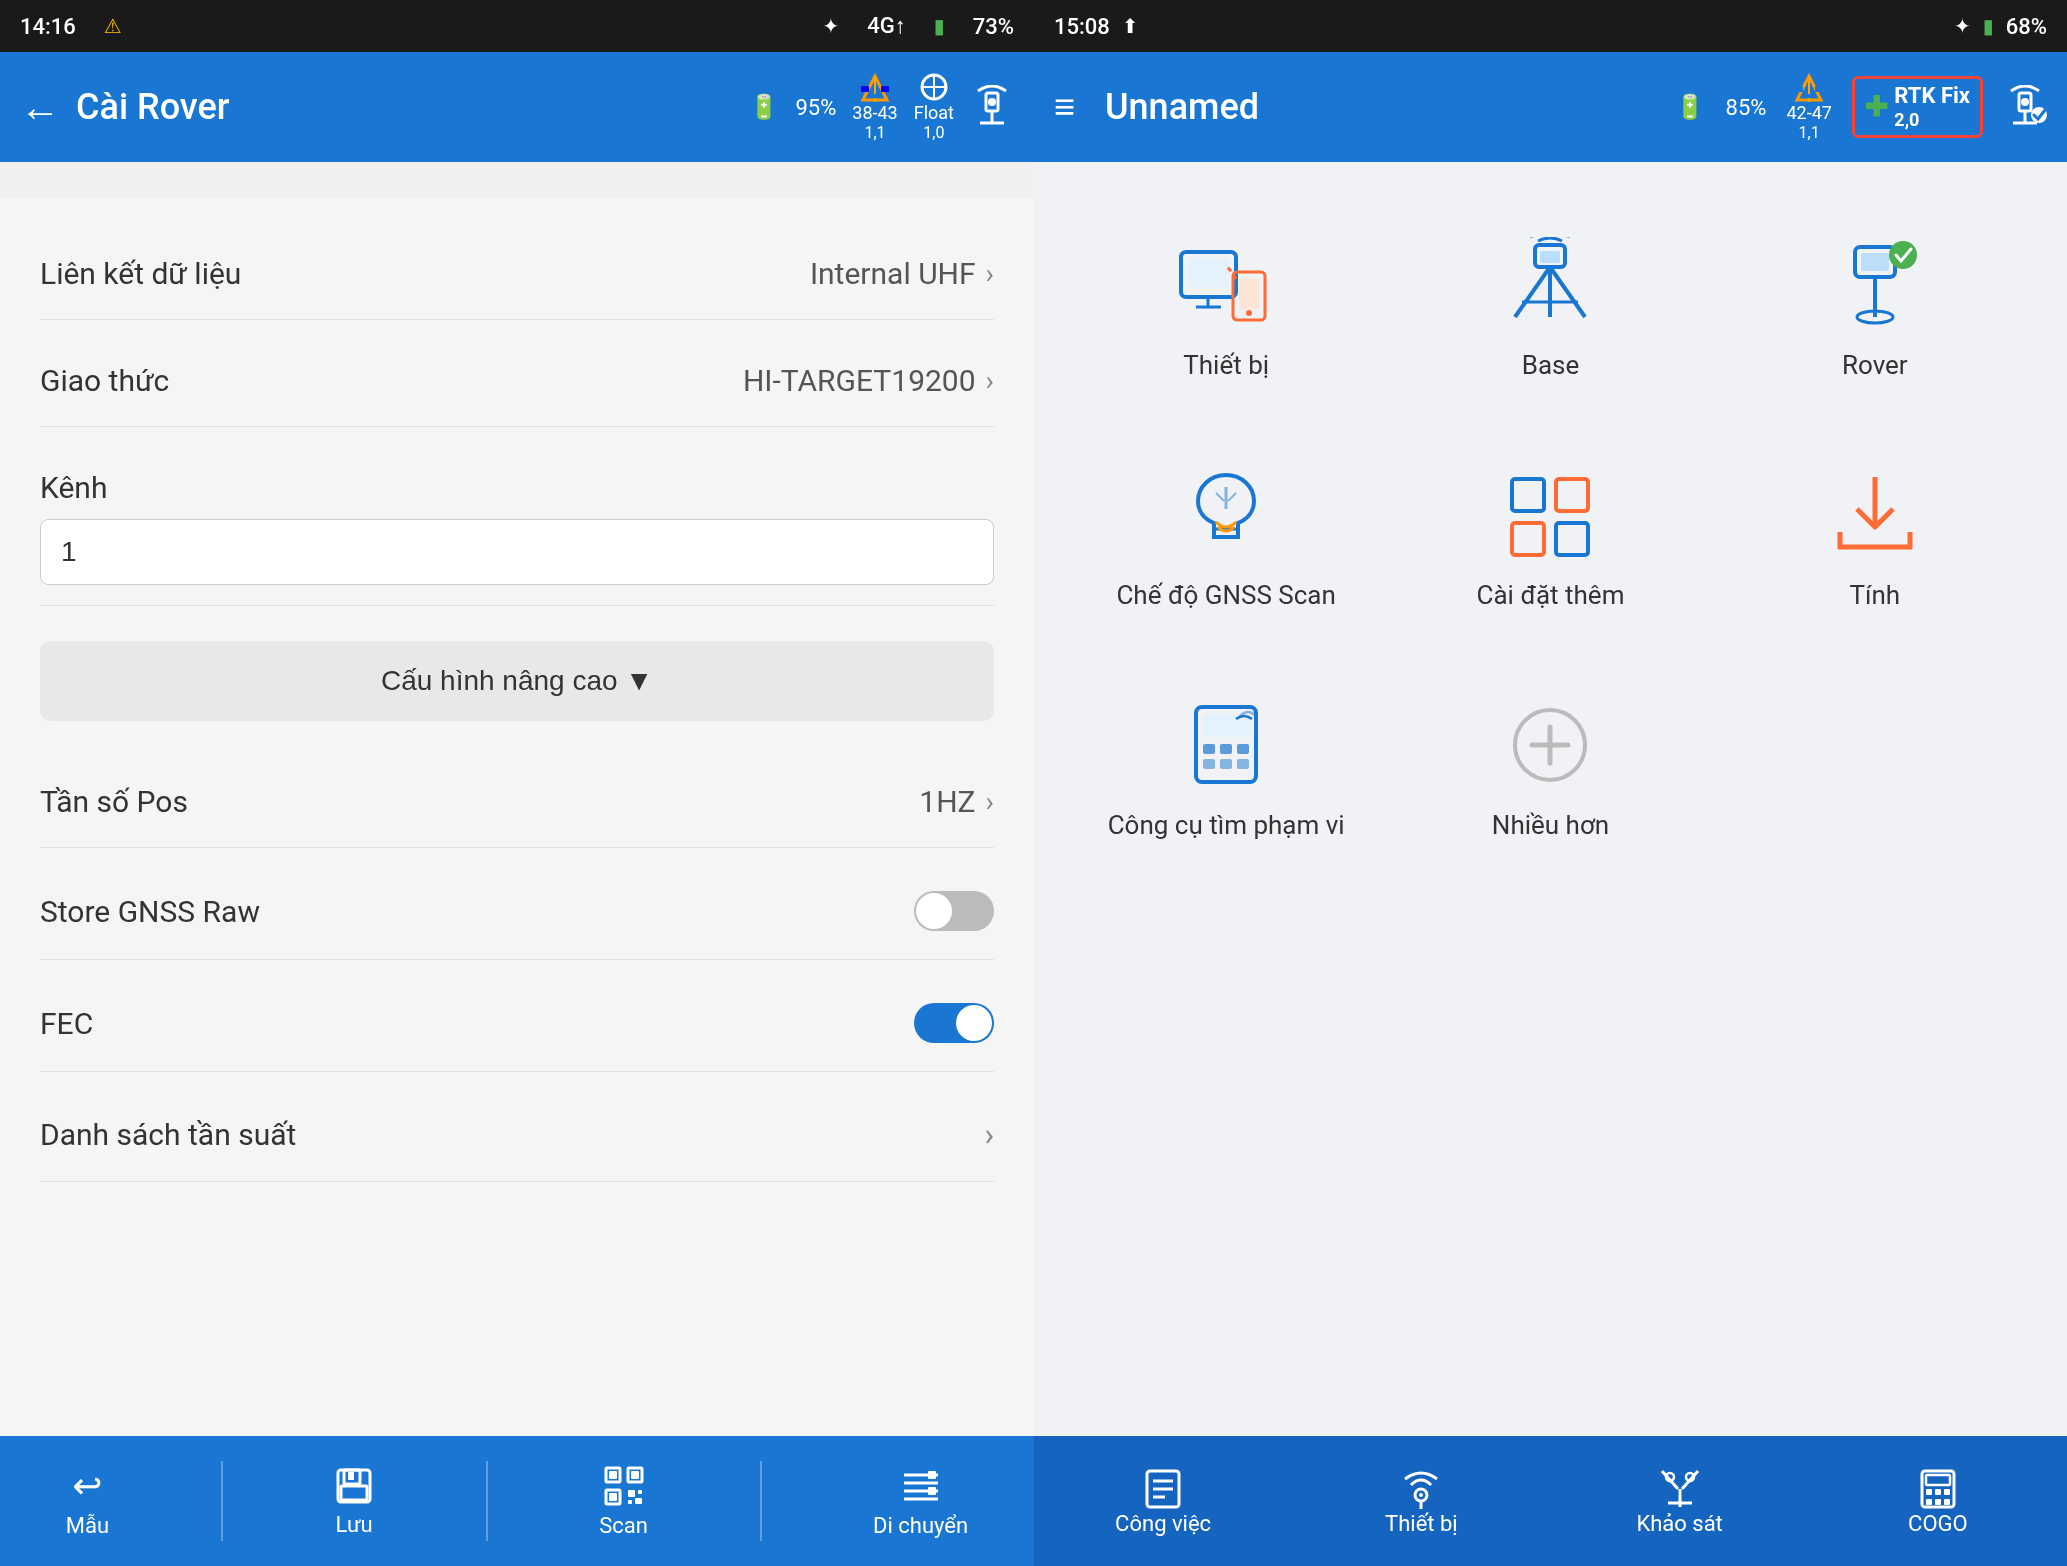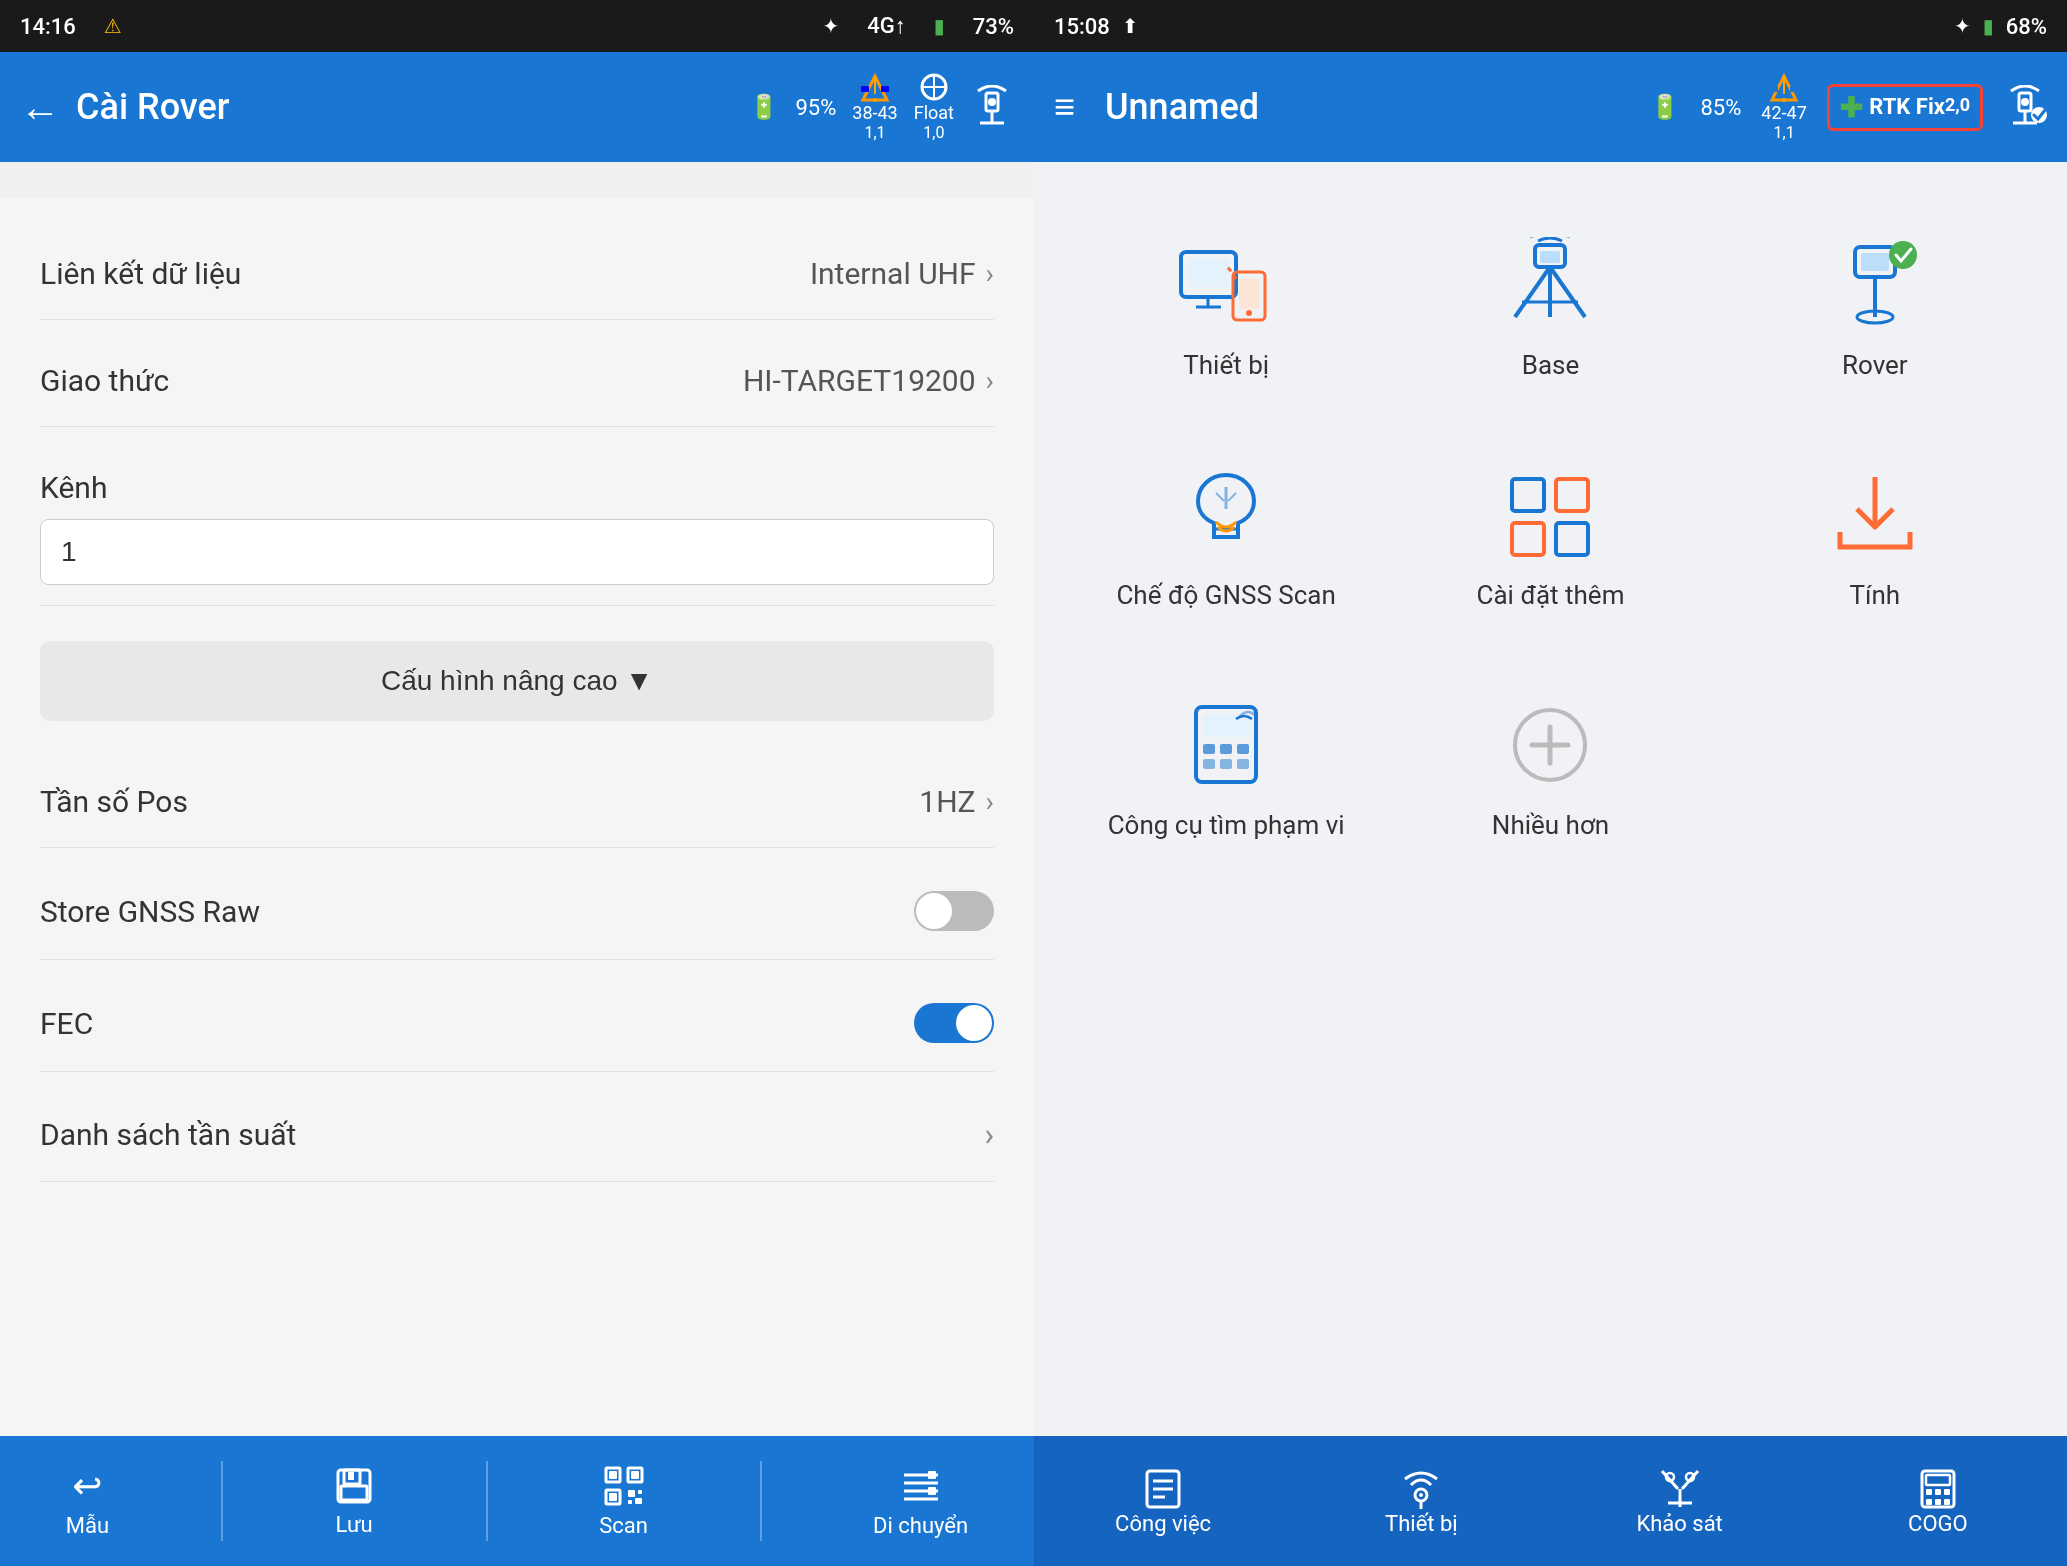--- a/index.html
+++ b/index.html
@@ -422,21 +422,21 @@
         <circle cx="18" cy="28" r="2" fill="orange"></circle>
         <rect x="24" y="14" width="8" height="6" fill="#1976D2" rx="1"></rect>
         <rect x="4" y="14" width="8" height="6" fill="#1976D2" rx="1"></rect>
       </svg>
       <span style="color:white;font-size:18px">42-47</span>
       <span style="color:white;font-size:16px">1,1</span>
     </div>
 
     <div class="rtk-fix-badge">
       <span class="plus-icon">✚</span>
-      <div style="display:flex;flex-direction:row">
+      <div style="display:flex;flex-direction:column">
         <span class="rtk-fix-text">RTK Fix</span>
         <span class="rtk-fix-text" style="font-size:18px">2,0</span>
       </div>
     </div>
 
     <div>
       <svg width="44" height="40" viewBox="0 0 44 40">
         <rect x="16" y="8" width="12" height="18" rx="2" fill="none" stroke="white" stroke-width="3"></rect>
         <line x1="22" y1="26" x2="22" y2="38" stroke="white" stroke-width="3"></line>
         <line x1="10" y1="38" x2="34" y2="38" stroke="white" stroke-width="3"></line>

